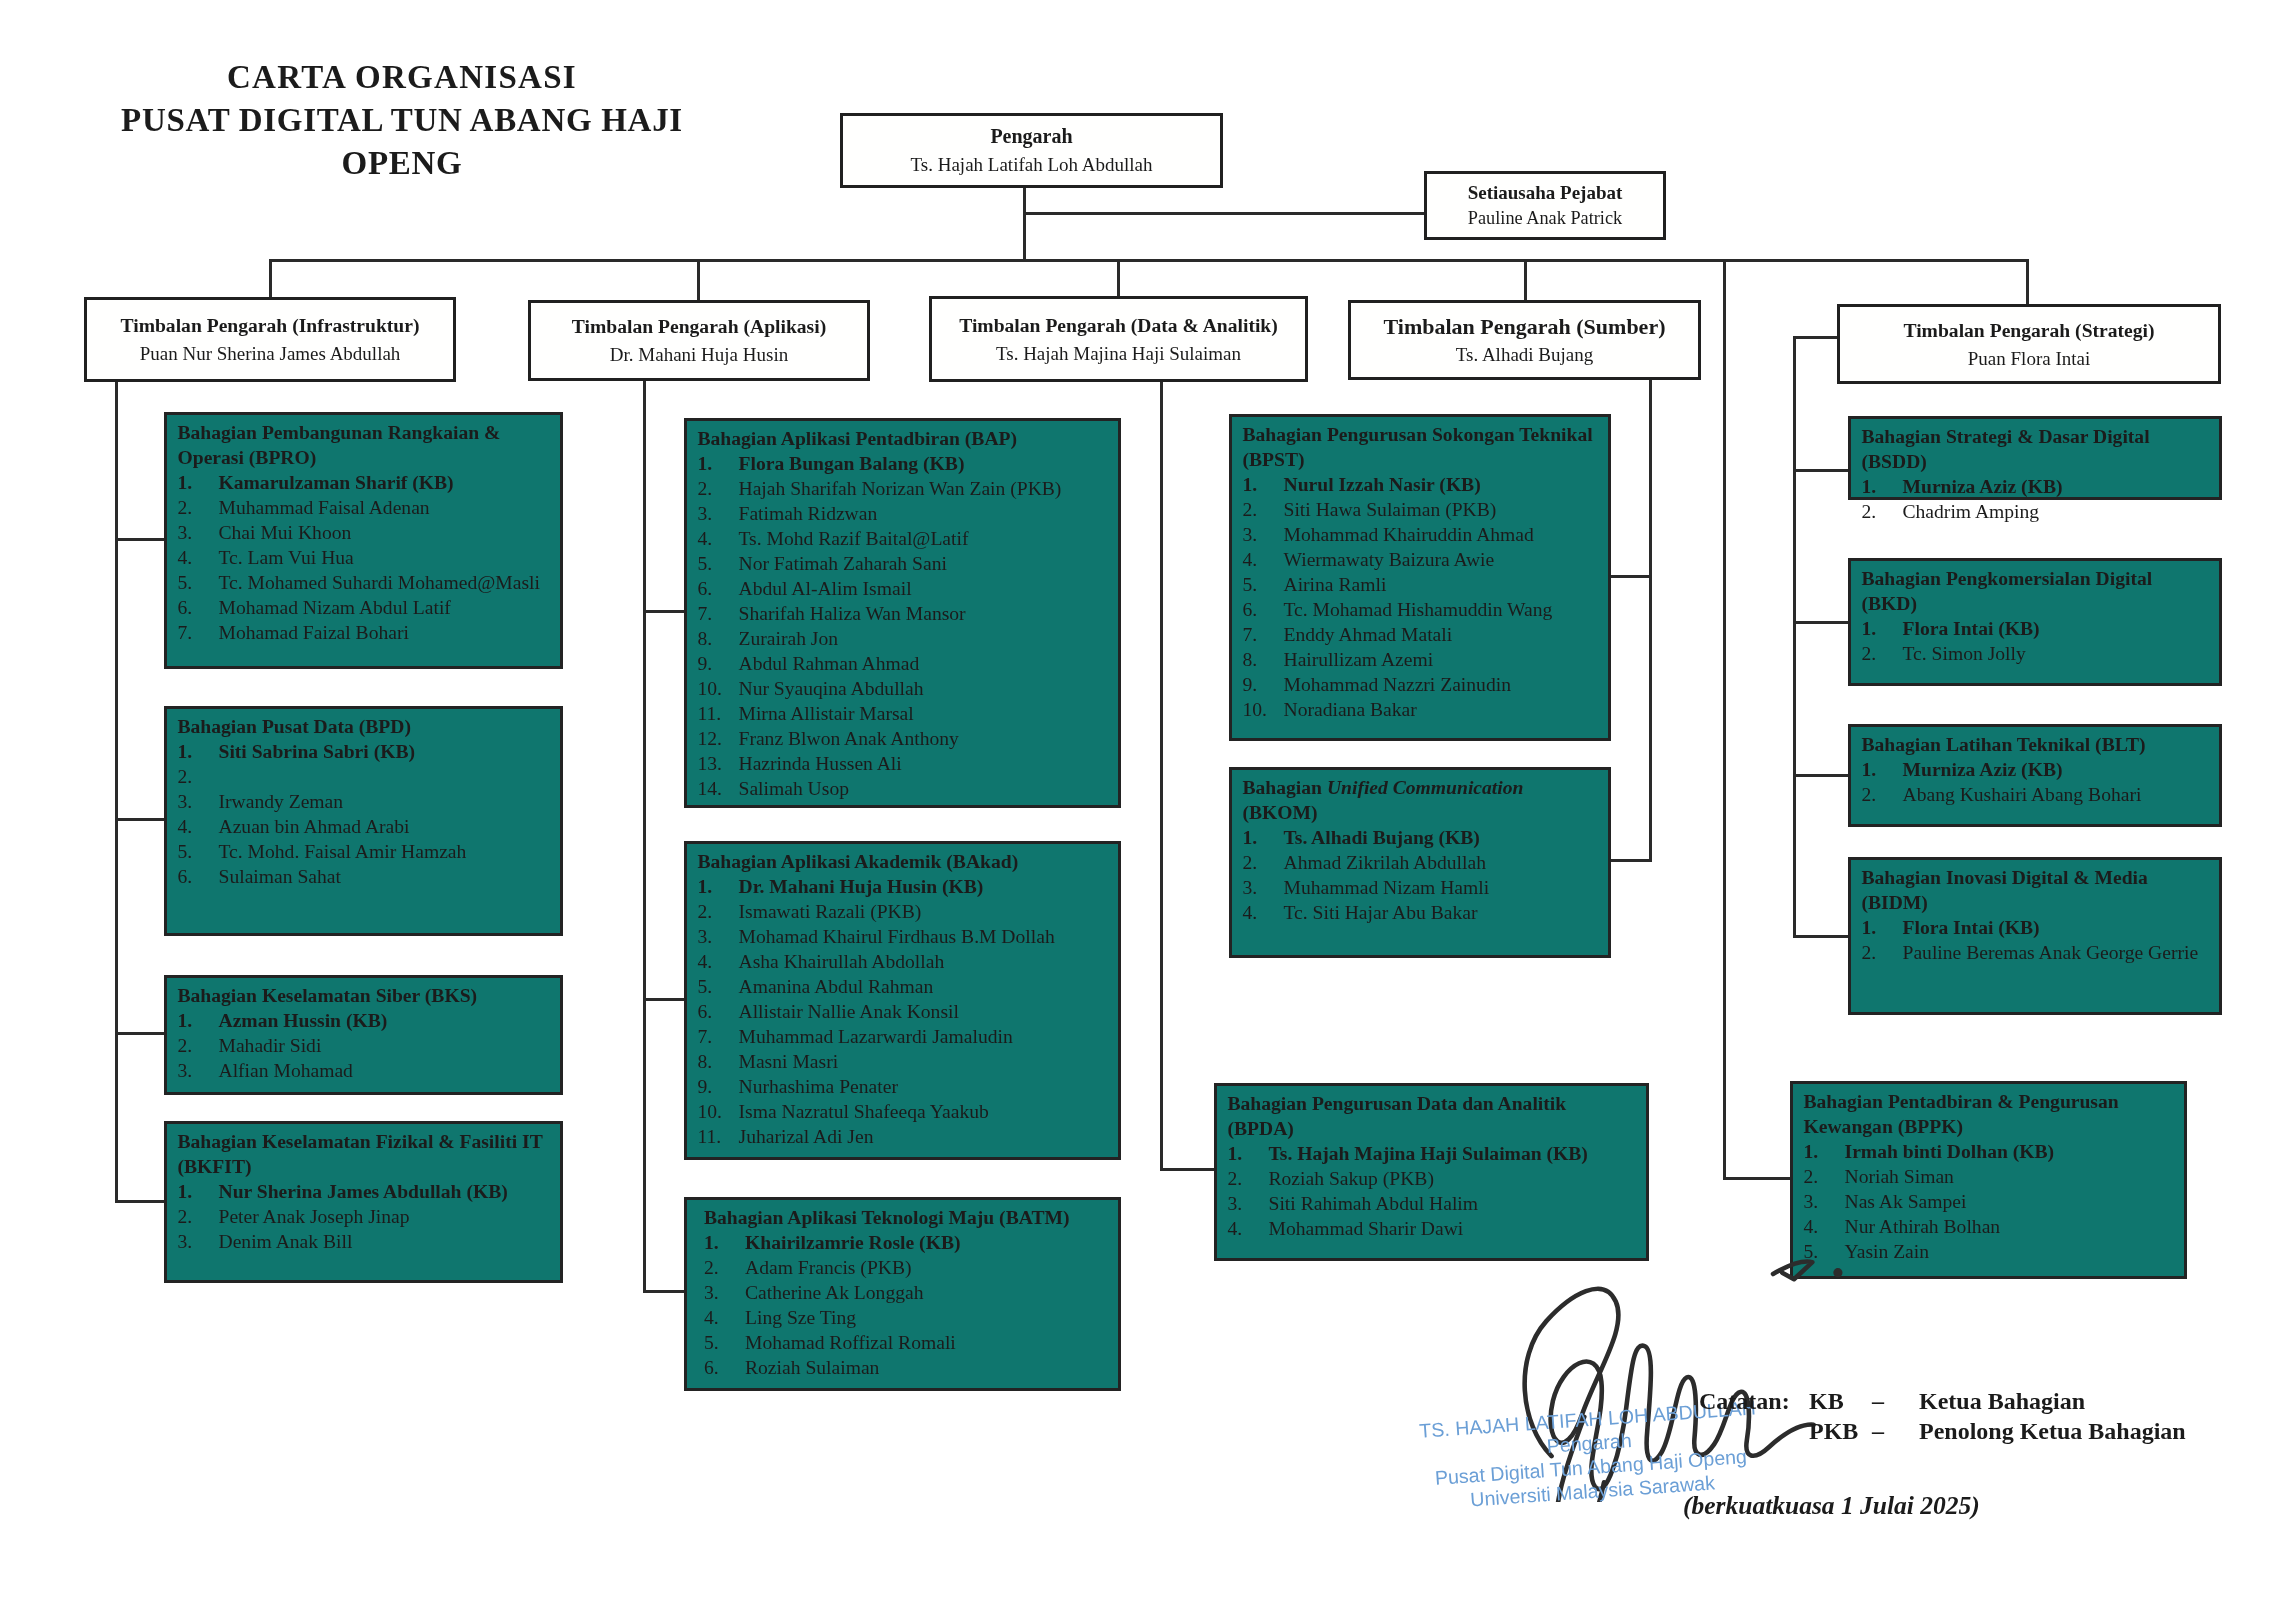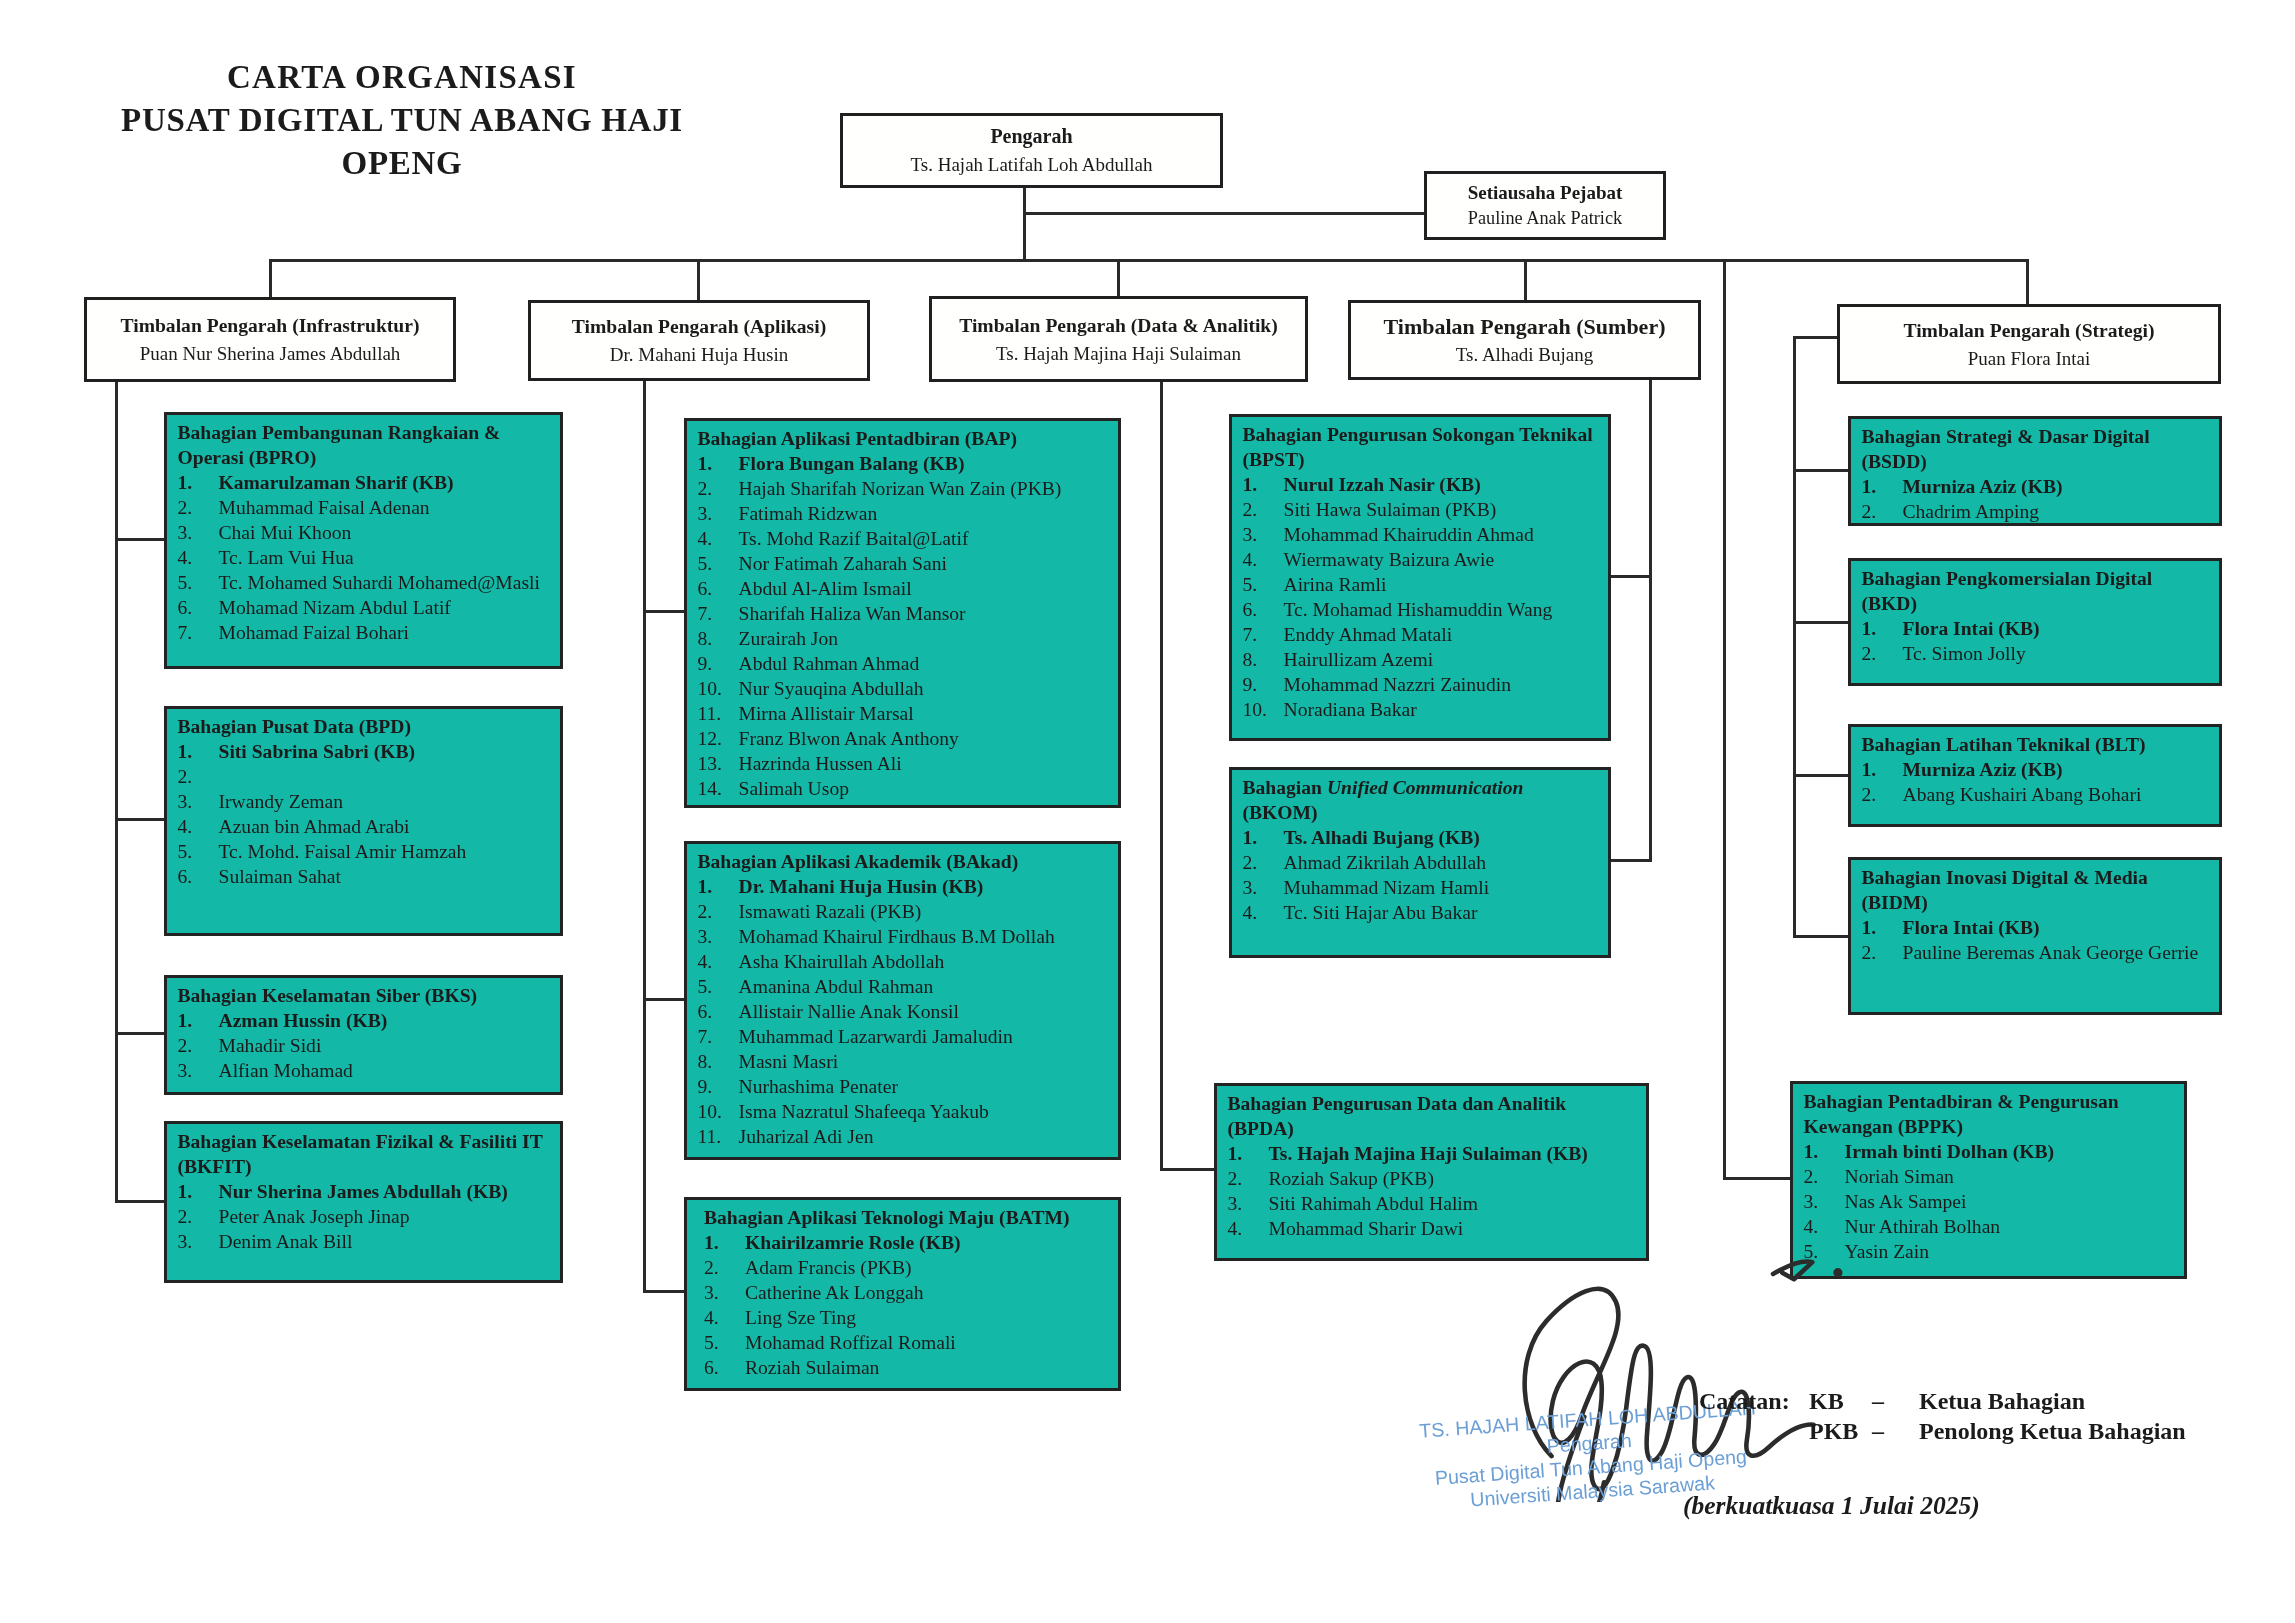--- a/index.html
+++ b/index.html
@@ -21,41 +21,41 @@
   .node .nn{font-size:19px;line-height:27.5px;}
   #box-pengarah   {left:840px;top:113px;width:383px;height:75px;}
   #box-setiausaha {left:1424px;top:171px;width:242px;height:69px;}
   #dep-infrastruktur{left:84px;top:297px;width:372px;height:85px;}
   #dep-aplikasi     {left:528px;top:300px;width:342px;height:81px;}
   #dep-data         {left:929px;top:296px;width:379px;height:86px;}
   #dep-sumber       {left:1348px;top:300px;width:353px;height:80px;}
   #dep-strategi     {left:1837px;top:304px;width:384px;height:80px;}
   
   .dept{
-    position:absolute;box-sizing:border-box;border:3.3px solid #232323;background:#14b8a6;
+    position:absolute;box-sizing:border-box;border:3.3px solid #232323;background:#0f766e;
     padding:5.2px 9.2px 3.9px 10.5px;
   }
   .dept-title{margin:0;font-size:19.6px;font-weight:bold;line-height:25px;}
   .dept-title .it{font-style:italic;}
   .dept-members{list-style:none;margin:0;padding:0;}
   .dept-members li{display:flex;font-size:19.6px;line-height:25px;}
   .dept-members .num{flex:0 0 41px;}
   .dept-members .nm{flex:1;}
   .dept-members .bold{font-weight:bold;}
   #box-bpro {left:164px; top:412px; width:399px;height:257px;}
   #box-bpd  {left:164px; top:706px;width:399px;height:230px;}
   #box-bks  {left:164px; top:975px;width:399px;height:120px;}
   #box-bkfit{left:164px; top:1121px;width:399px;height:162px;}
   #box-bap  {left:684px;top:418px; width:437px;height:390px;}
   #box-bakad{left:684px;top:841px;width:437px;height:319px;}
   #box-batm {left:684px;top:1197px;width:437px;height:194px;padding-left:17px;}
   #box-bpst {left:1229px;top:414px; width:382px;height:327px;}
   #box-bkom {left:1229px;top:767px;width:382px;height:191px;}
   #box-bpda {left:1214px;top:1083px;width:435px;height:178px;}
-  #box-bsdd {left:1848px;top:416px; width:374px;height:110px;}
+  #box-bsdd {left:1848px;top:416px; width:374px;height:84px;}
   #box-bkd  {left:1848px;top:558px; width:374px;height:128px;}
   #box-blt  {left:1848px;top:724px;width:374px;height:103px;}
   #box-bidm {left:1848px;top:857px;width:374px;height:158px;}
   #box-bppk {left:1790px;top:1081px;width:397px;height:198px;}
   
   .hline,.vline{position:absolute;background:#2a2a2a;}
   .hline{height:2.6px;}
   .vline{width:2.6px;}
   
   .catatan{

